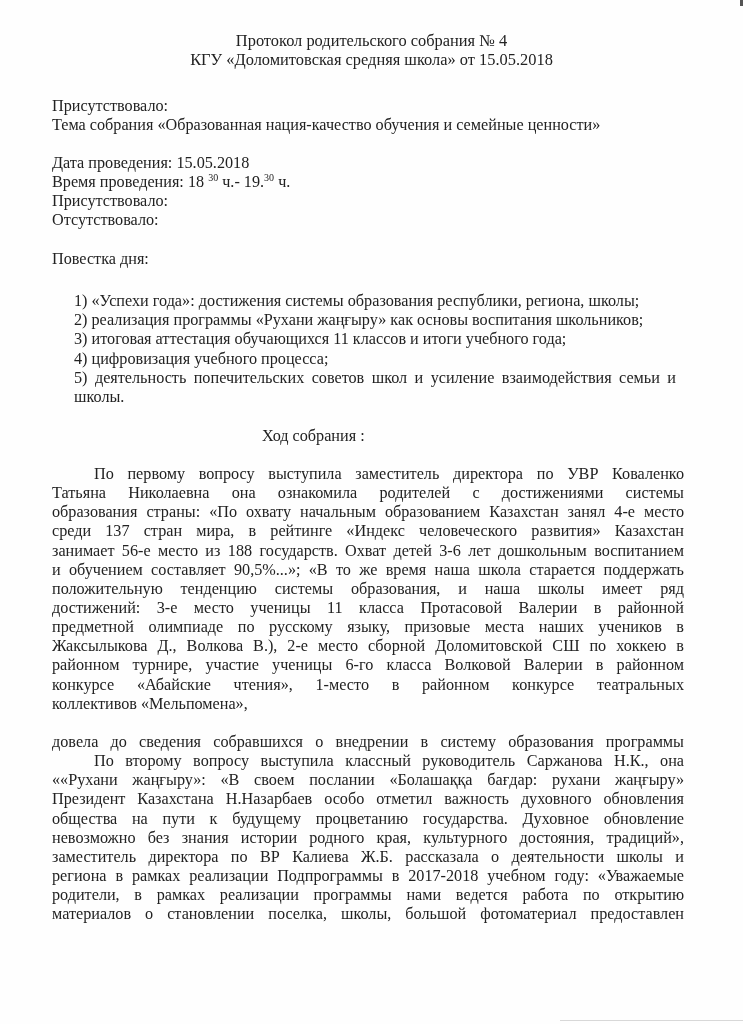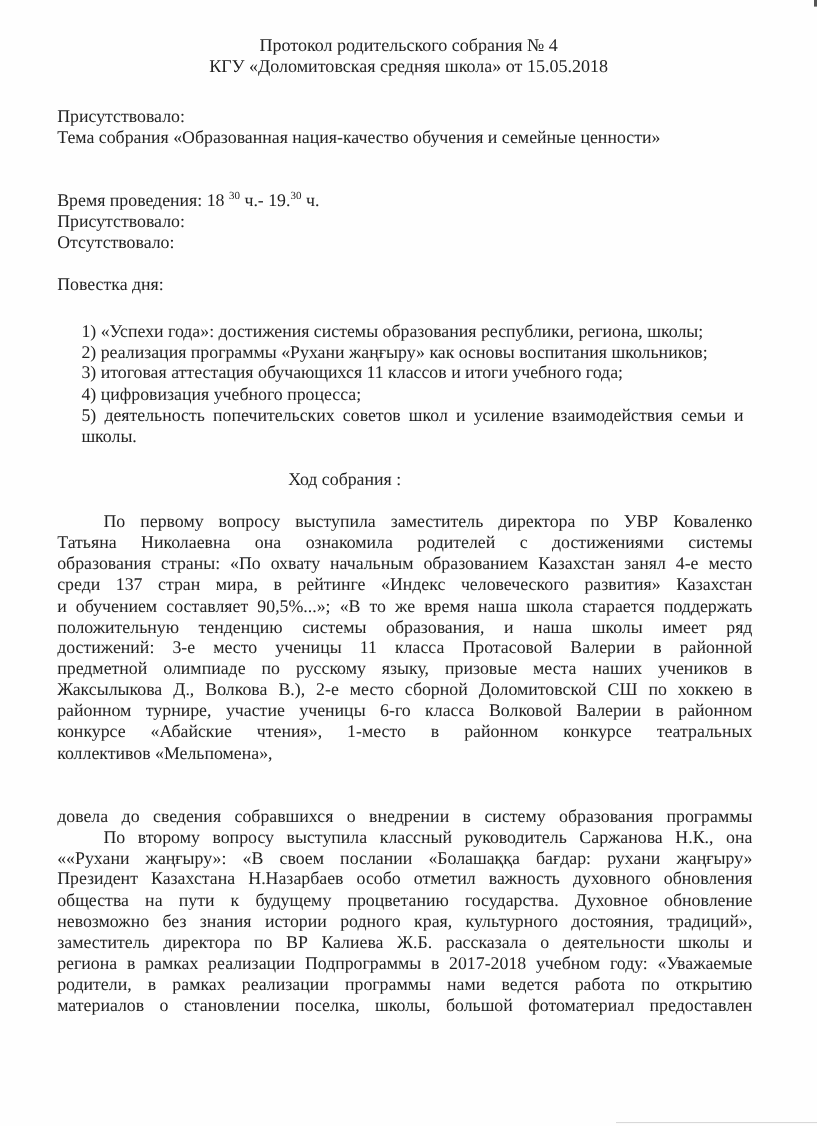--- a/index.html
+++ b/index.html
@@ -101,20 +101,21 @@
 <body>
 
 <div class="page">
 
   <div class="title l1">Протокол родительского собрания № 4</div>
   <div class="title l2">КГУ «Доломитовская  средняя  школа»  от 15.05.2018</div>
 
   <div class="line" style="top:97px">Присутствовало:</div>
   <div class="line" style="top:116px">Тема собрания «Образованная  нация-качество обучения и семейные ценности»</div>
 
+  <div class="line" style="top:154px">Дата проведения: 15.05.2018</div>
   <div class="line" style="top:173px"><span>Время проведения: 18 </span><sup>30</sup><span> ч.- 19.</span><sup>30</sup><span> ч.</span></div>
   <div class="line" style="top:192px">Присутствовало:</div>
   <div class="line" style="top:211px">Отсутствовало:</div>
 
   <div class="line" style="top:250px">Повестка дня:</div>
 
   <div class="agenda" style="top:292px">
     <div>1) «Успехи года»: достижения системы образования республики, региона, школы;</div>
     <div>2) реализация программы «Рухани жаңғыру» как основы воспитания школьников;</div>
     <div>3) итоговая аттестация обучающихся 11 классов и итоги учебного года;</div>
@@ -123,20 +124,21 @@
     <div>школы.</div>
   </div>
 
   <div class="section-heading">Ход собрания :</div>
 
   <div class="body-text" style="top:465px">
     <span class="jline indent">По первому вопросу  выступила заместитель директора  по УВР Коваленко</span>
     <span class="jline">Татьяна  Николаевна  она ознакомила родителей  с достижениями  системы</span>
     <span class="jline">образования страны: «По охвату начальным образованием Казахстан занял 4-е место</span>
     <span class="jline">среди 137 стран мира, в  рейтинге «Индекс человеческого развития» Казахстан</span>
+    <span class="jline">занимает 56-е место из 188 государств. Охват детей 3-6 лет дошкольным воспитанием</span>
     <span class="jline">и обучением составляет 90,5%...»; «В то же время наша школа старается поддержать</span>
     <span class="jline">положительную  тенденцию  системы  образования, и наша  школы  имеет  ряд</span>
     <span class="jline">достижений:  3-е  место  ученицы  11 класса  Протасовой  Валерии  в  районной</span>
     <span class="jline">предметной  олимпиаде  по русскому  языку,  призовые  места  наших  учеников  в</span>
     <span class="jline">Жаксылыкова Д., Волкова В.), 2-е место  сборной  Доломитовской  СШ  по  хоккею в</span>
     <span class="jline">районном  турнире, участие ученицы  6-го  класса Волковой  Валерии в  районном</span>
     <span class="jline">конкурсе  «Абайские  чтения», 1-место  в районном  конкурсе  театральных</span>
     <span class="jline last">коллективов «Мельпомена»,</span>
   </div>
 

